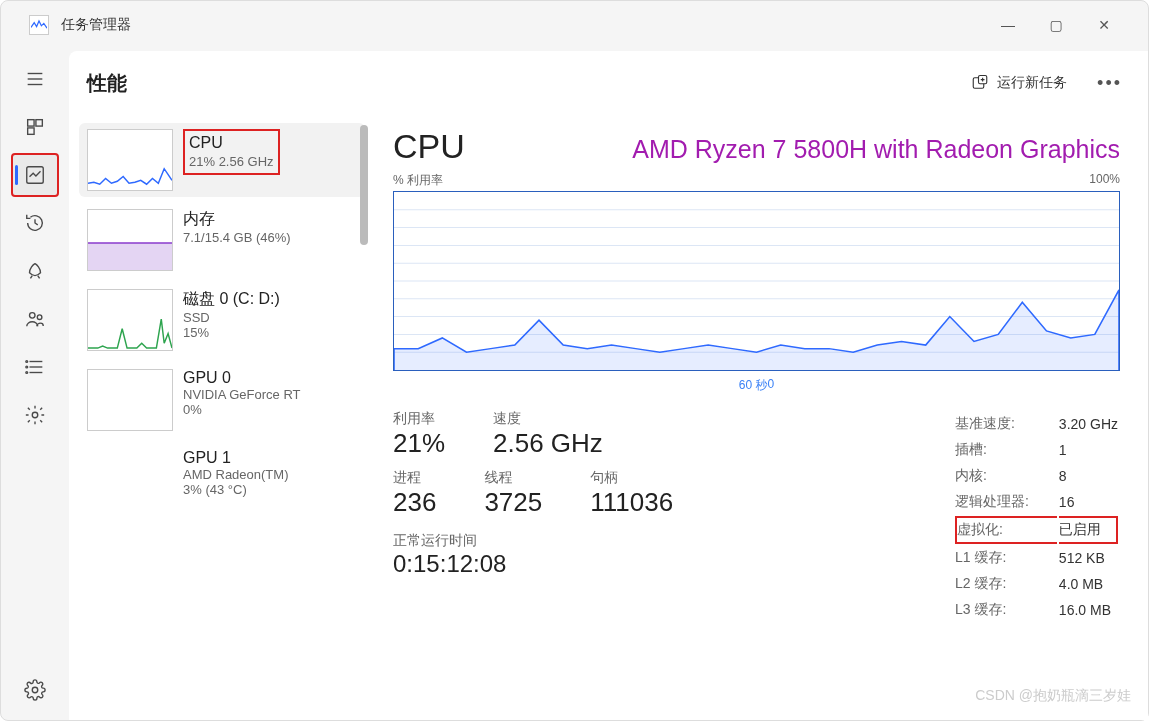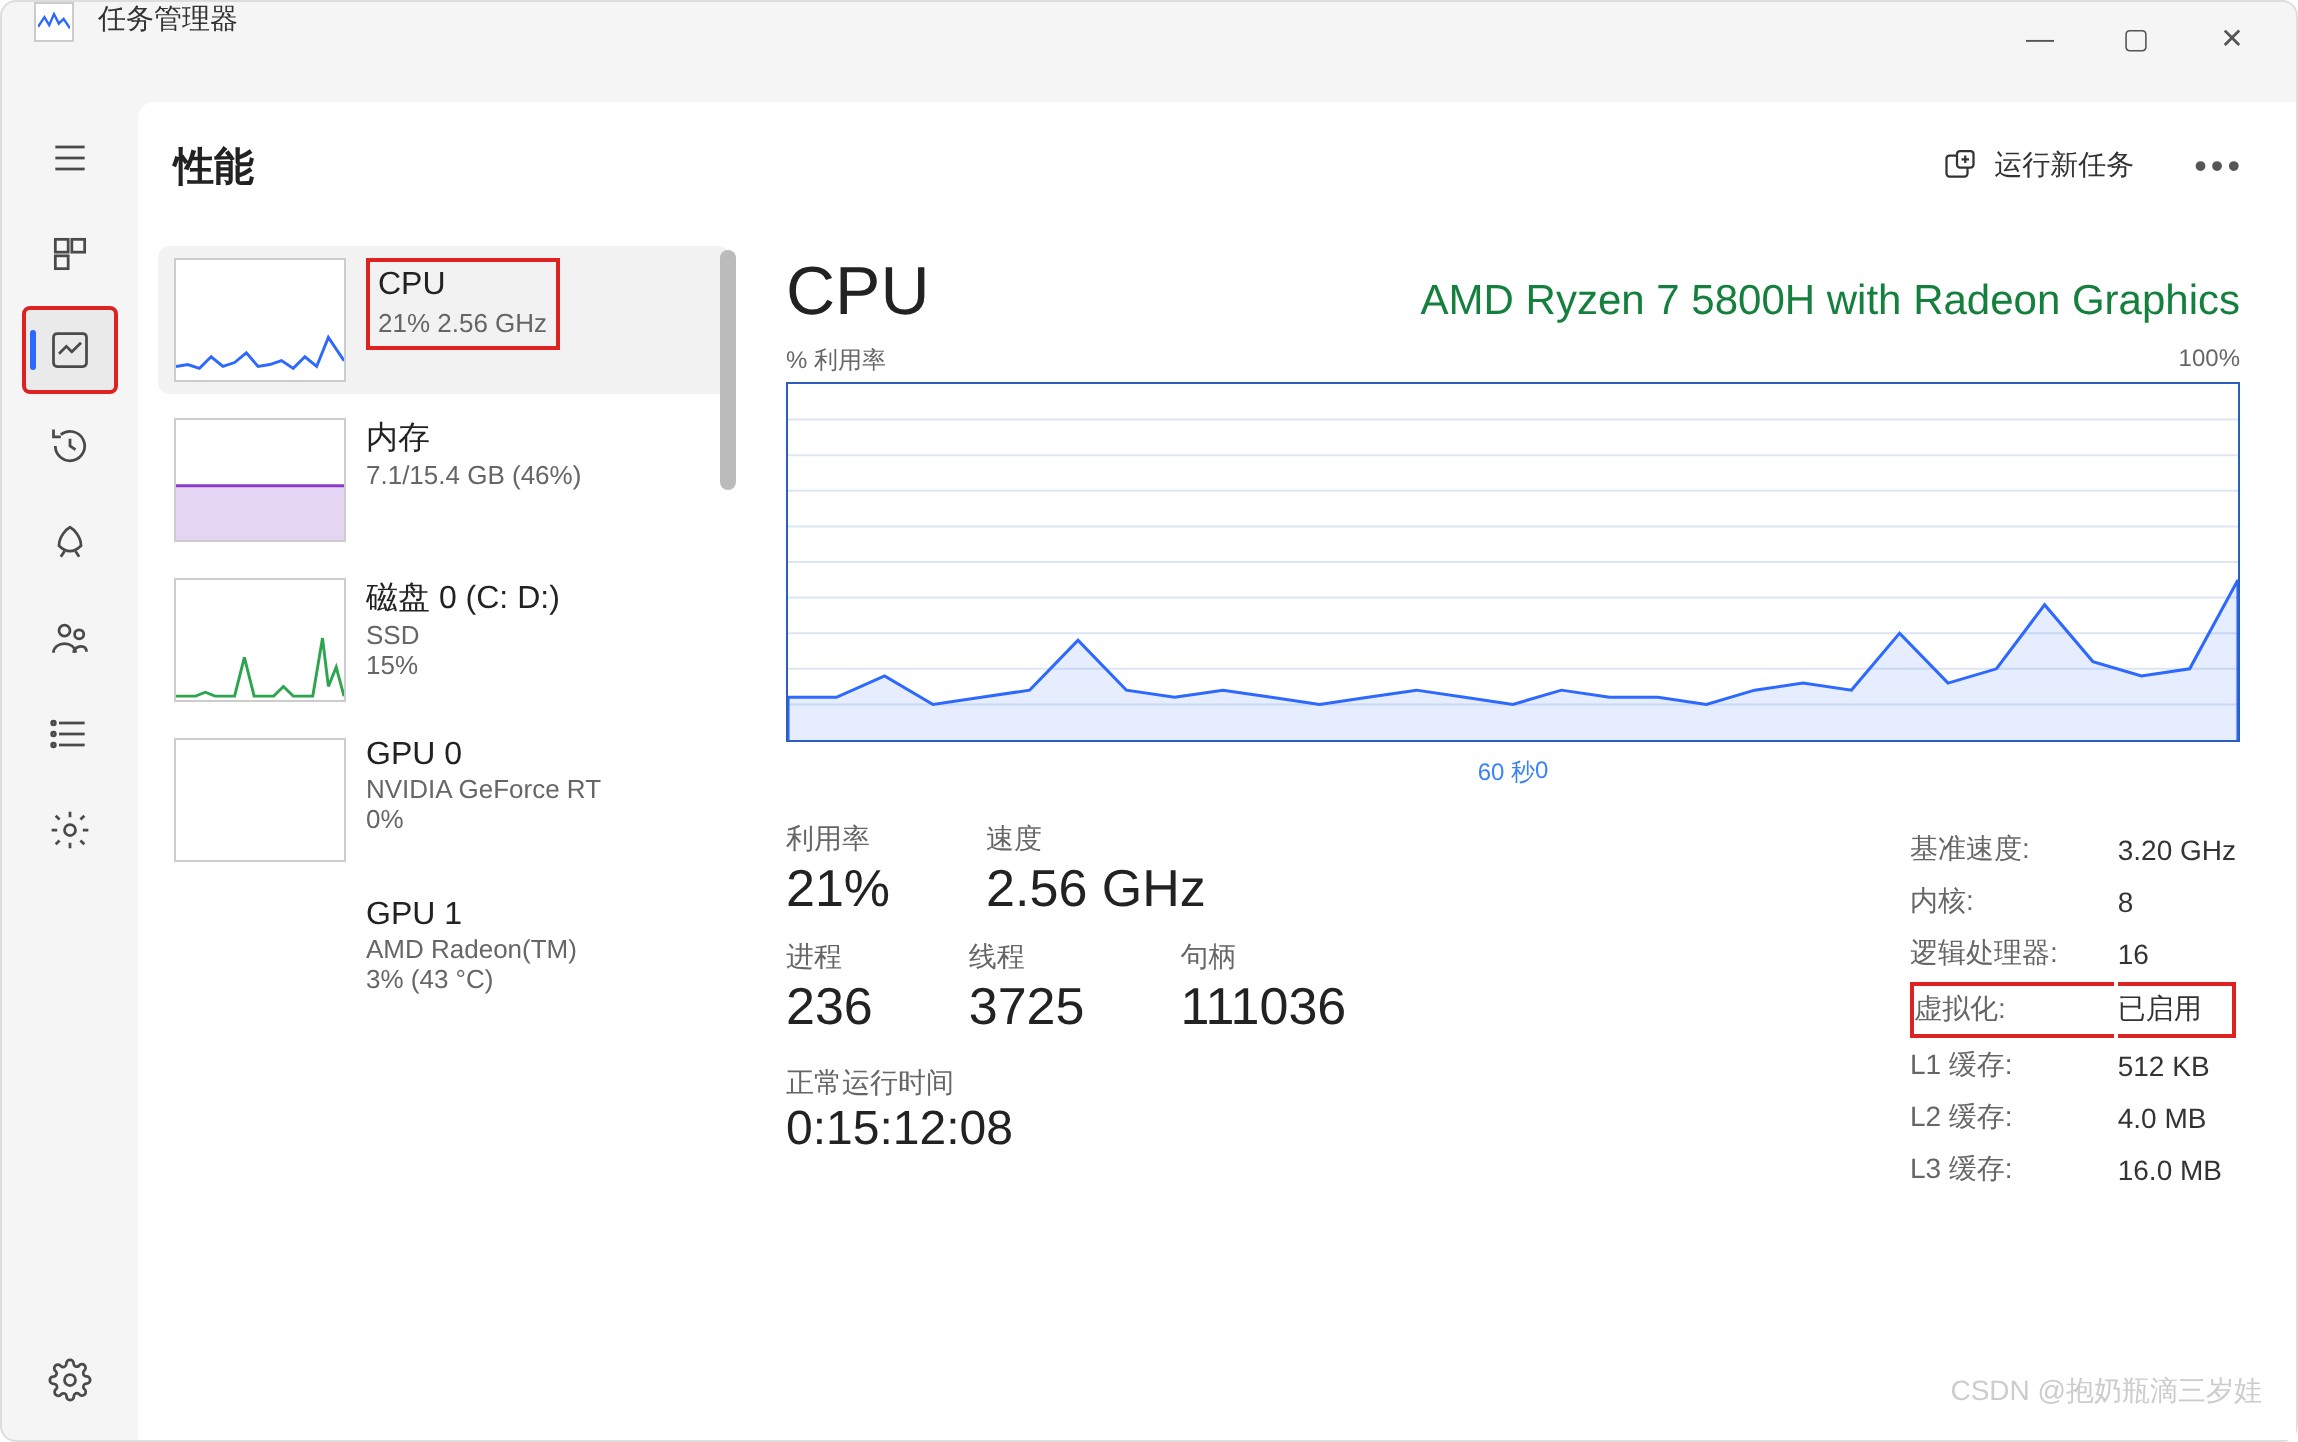--- a/index.html
+++ b/index.html
@@ -1,18 +1,18 @@
 <!DOCTYPE html>
 <html><head>
 <meta charset="utf-8">
 <style>
   * { box-sizing: border-box; margin: 0; padding: 0; font-family: "Segoe UI", "Microsoft YaHei", sans-serif; }
   body { width: 1149px; height: 721px; background: #fff; overflow: hidden; position: relative; }
   .window { width: 1149px; height: 721px; border: 1px solid #ddd; border-radius: 8px; display: flex; flex-direction: column; background: #f5f5f5; }
-  .titlebar { height: 48px; display: flex; align-items: flex-start; padding: 0 8px; }
+  .titlebar { height: 48px; display: flex; align-items: center; padding: 0 20px; }
   .app-icon { width: 20px; height: 20px; margin: 0 12px 0 8px; background: #fff; border: 1px solid #ccc; display: flex; align-items: center; justify-content: center; }
   .app-icon svg { width: 16px; height: 12px; }
   .app-title { font-size: 14px; color: #333; }
   .window-controls { margin-left: auto; display: flex; }
   .window-controls .wc { width: 48px; height: 36px; display: flex; align-items: center; justify-content: center; color: #555; font-size: 14px; cursor: pointer; }
   .body-row { flex: 1; display: flex; overflow: hidden; }
   .nav { width: 68px; display: flex; flex-direction: column; align-items: center; padding-top: 8px; gap: 4px; }
   .nav-item { width: 48px; height: 44px; display: flex; align-items: center; justify-content: center; border-radius: 8px; cursor: pointer; color: #444; position: relative; }
   .nav-item.active { background: #eaeaea; }
   .nav-item.active::before { content: ""; position: absolute; left: 2px; top: 10px; bottom: 10px; width: 3px; background: #2e69ff; border-radius: 2px; }
@@ -33,21 +33,21 @@
   .res-info { flex: 1; overflow: hidden; }
   .res-title { font-size: 16px; color: #222; white-space: nowrap; }
   .res-sub { font-size: 13px; color: #666; white-space: nowrap; }
   .res-sub2 { font-size: 13px; color: #666; white-space: nowrap; }
   .hilite-box { border: 2px solid #d22; padding: 2px 4px; display: inline-block; }
   .scrollbar-track { position: absolute; right: 0; top: 10px; width: 10px; height: 260px; background: transparent; }
   .scrollbar-thumb { width: 8px; height: 120px; background: #bbb; border-radius: 4px; margin-left: 1px; }
   .main-panel { flex: 1; padding: 12px 28px 12px 24px; overflow: hidden; }
   .main-header { display: flex; align-items: baseline; justify-content: space-between; margin-bottom: 6px; }
   .main-title { font-size: 34px; font-weight: 400; color: #222; }
-  .cpu-model { font-size: 21px; color: #15803d; }
+  .cpu-model { font-size: 25px; color: #a21caf; }
   .chart-labels { display: flex; justify-content: space-between; font-size: 12px; color: #666; margin-bottom: 2px; }
   .big-chart { width: 100%; height: 180px; border: 1px solid #2a5fbd; background: #fff; }
   .under-labels { display: flex; justify-content: center; font-size: 12px; color: #3b82f6; margin-bottom: 16px; margin-top: 2px; }
   .stats-row { display: flex; gap: 28px; }
   .stats-left { display: flex; flex-direction: column; gap: 10px; }
   .stats-top { display: flex; gap: 48px; }
   .stat-block .label { font-size: 14px; color: #666; }
   .stat-block .value { font-size: 26px; color: #222; text-align: right; }
   .uptime-block .label { font-size: 14px; color: #666; margin-top: 4px; }
   .uptime-block .value { font-size: 24px; color: #222; }
@@ -288,20 +288,24 @@
             </div>
 
             <div class="stats-right">
               <table>
                 <tbody>
                     <tr>
                       <td>基准速度:</td>
                       <td>3.20 GHz</td>
                     </tr>
                 <tr>
+                      <td>插槽:</td>
+                      <td>1</td>
+                    </tr>
+                <tr>
                       <td>内核:</td>
                       <td>8</td>
                     </tr>
                 <tr>
                       <td>逻辑处理器:</td>
                       <td>16</td>
                     </tr>
                 <tr class="virt-row">
                       <td class="virt-box" style="border-right:none">虚拟化:</td>
                       <td class="virt-box" style="border-left:none">已启用</td>

